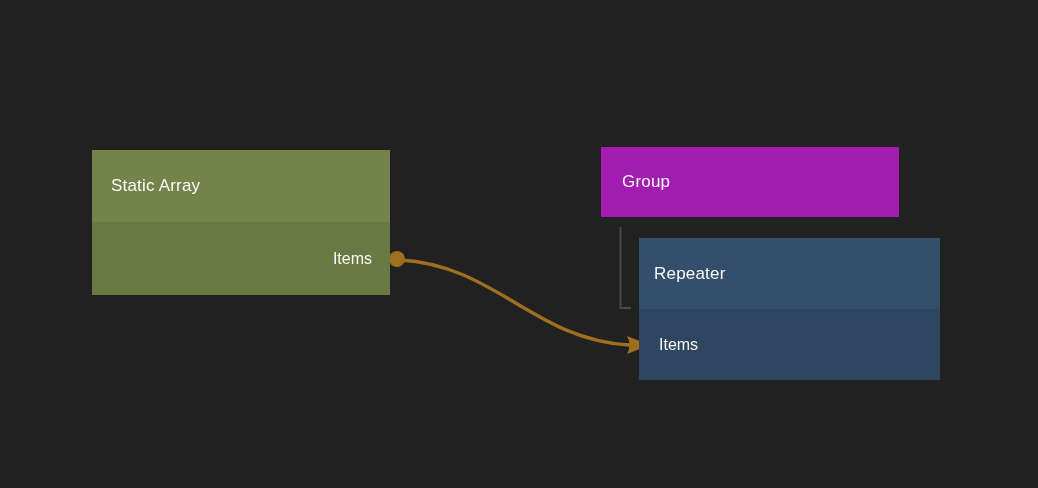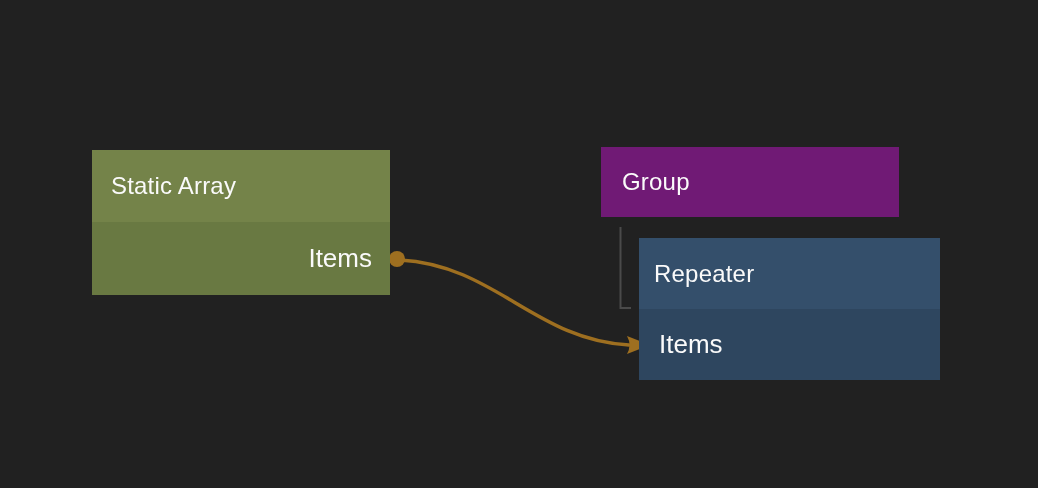--- a/index.html
+++ b/index.html
@@ -23,38 +23,38 @@
     height: 488px;
     pointer-events: none;
   }
   .node {
     position: absolute;
     color: #FAFAFA;
   }
   .node-header {
     display: flex;
     align-items: center;
-    font-size: 24px;
+    font-size: 17px;
     letter-spacing: 0.2px;
   }
   .node-title { white-space: nowrap; }
   .port-row {
     display: flex;
     align-items: center;
-    font-size: 26px;
+    font-size: 16px;
     height: 100%;
   }
   
   .node-static-array { left: 92px; top: 150px; width: 298px; height: 145px; }
   .node-static-array .node-header { background: #748349; height: 72px; padding-left: 19px; }
   .node-static-array .node-body { background: #697942; height: 73px; }
   .node-static-array .port-row { justify-content: flex-end; padding-right: 18px; }
   
   .node-group { left: 601px; top: 147px; width: 298px; height: 70px; }
-  .node-group .node-header { background: #701a75; height: 70px; padding-left: 21px; }
+  .node-group .node-header { background: #a21caf; height: 70px; padding-left: 21px; }
   
   .node-repeater { left: 639px; top: 238px; width: 301px; height: 142px; }
   .node-repeater .node-header { background: #344F6B; height: 71px; padding-left: 15px; }
   .node-repeater .node-body { background: #2E465F; height: 71px; }
   .node-repeater .port-row { justify-content: flex-start; padding-left: 20px; }
 </style>
 </head>
 <body>
 
 <div class="canvas">

